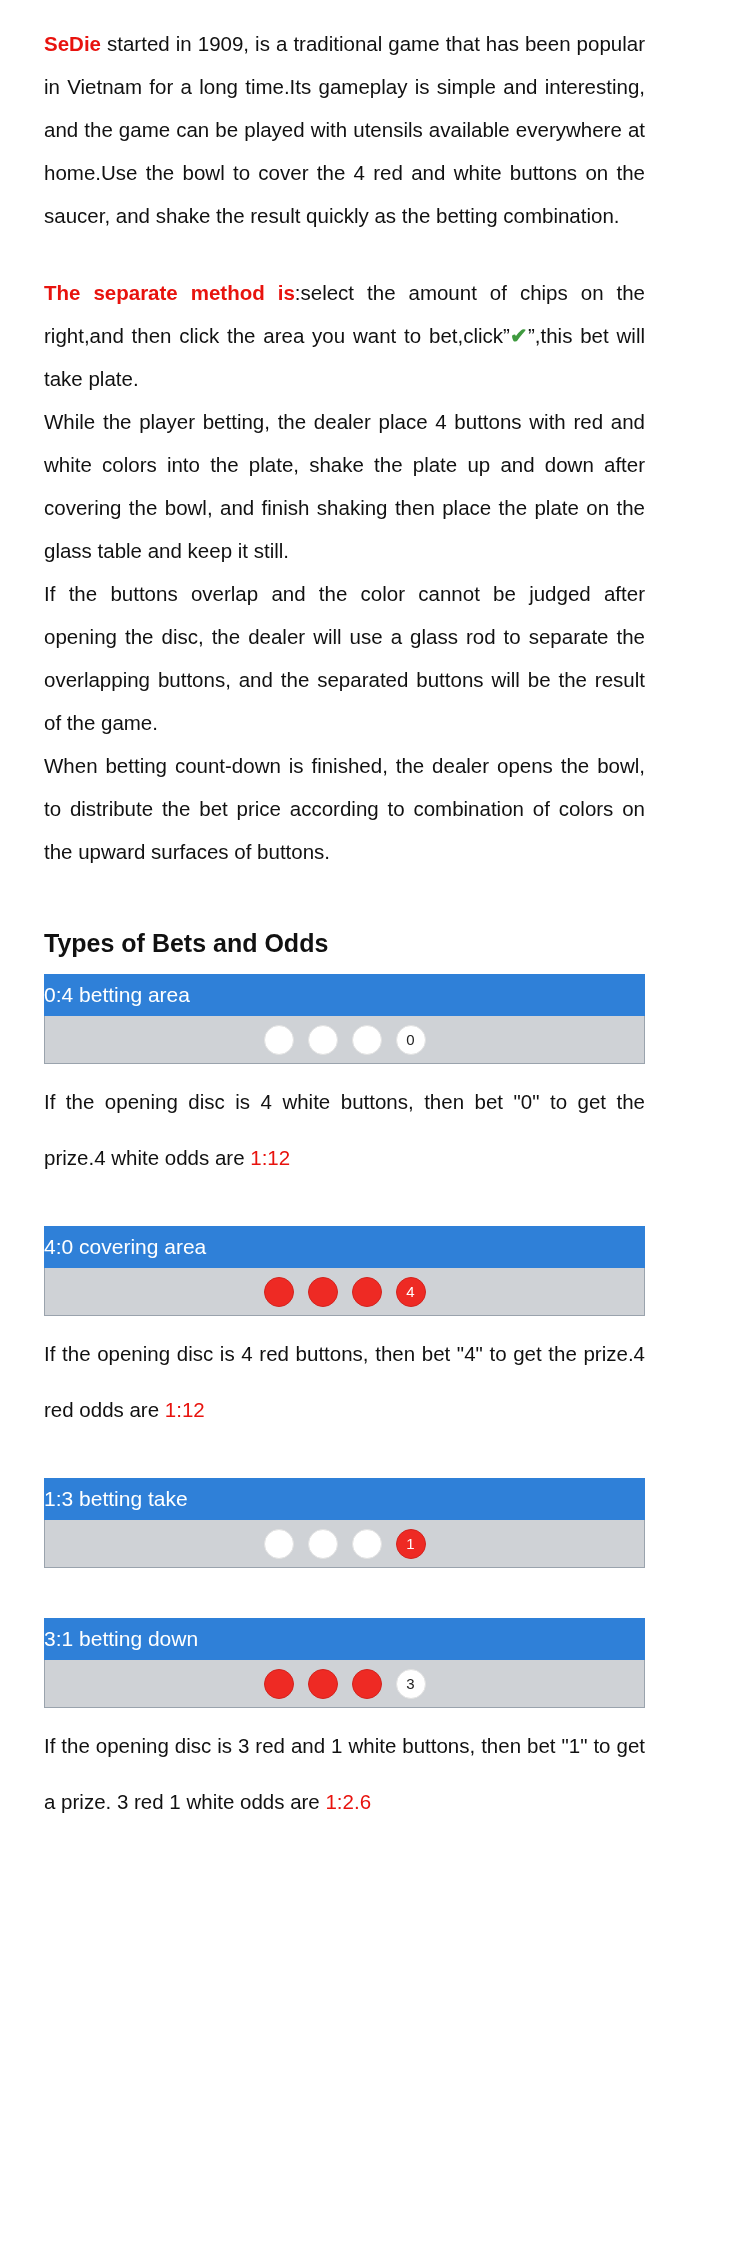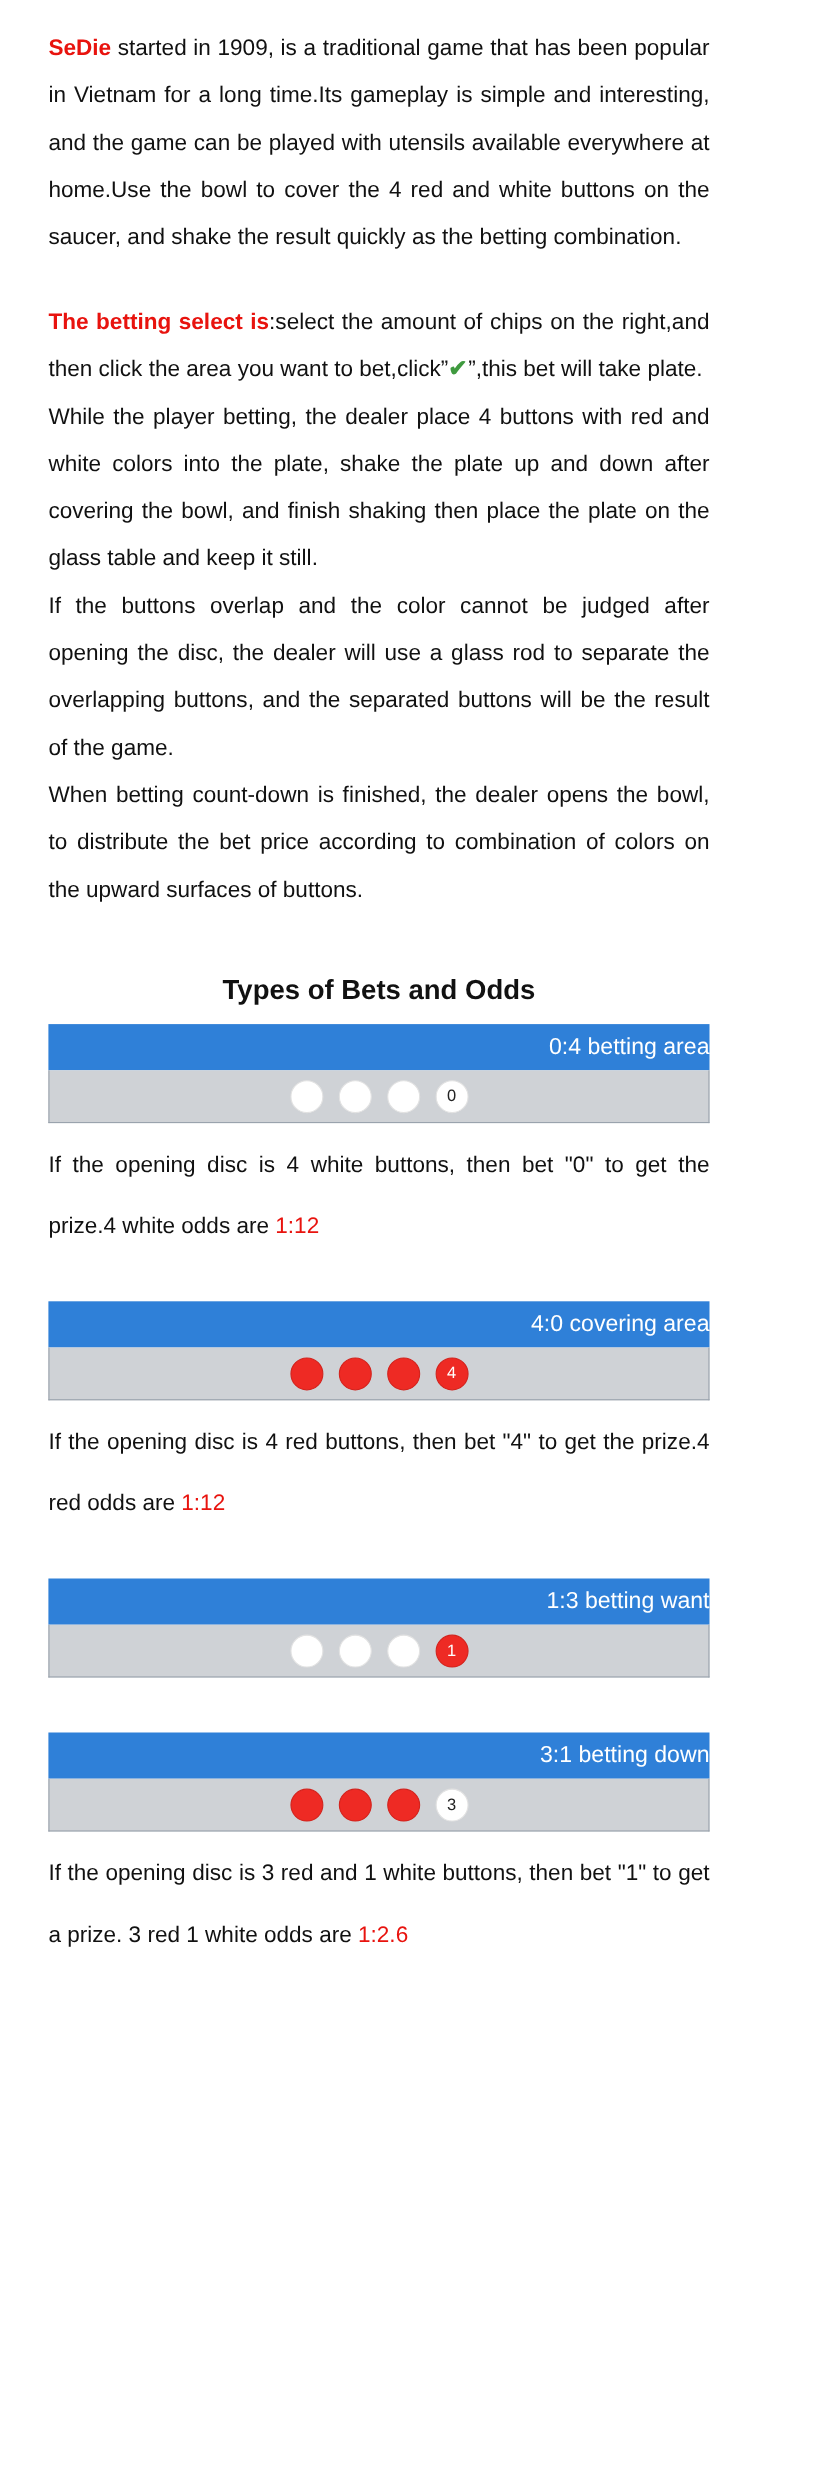--- a/index.html
+++ b/index.html
@@ -33,30 +33,30 @@
   }
   .check {
     color: #3f9a3f;
     font-weight: bold;
     font-size: 21px;
     letter-spacing: 0.5px;
   }
   h2.section-title {
     font-size: 25px;
     font-weight: bold;
-    text-align: center;
+    text-align: left;
     margin: 56px 0 16px 0;
     color: #111111;
   }
   .bet-block { margin-bottom: 10px; }
   .bet-header {
     background: #2f80d8;
     color: #ffffff;
     font-size: 21px;
-    text-align: right;
+    text-align: left;
     padding: 9px 0 10px 0;
     line-height: 1.1;
   }
   .bet-strip {
     background: #cfd2d6;
     border: 1px solid #9aa3ad;
     border-top: none;
     height: 48px;
     display: flex;
     align-items: center;
@@ -96,21 +96,21 @@
   .odds { color: #e8130e; }
   .block-gap { height: 40px; }
 </style>
 </head>
 <body>
 
 <div class="page">
 
   <p class="para gap-after"><span class="hl-red">SeDie</span><span> started in 1909, is a traditional game that has been popular in Vietnam for a long time.Its gameplay is simple and interesting, and the game can be played with utensils available everywhere at home.Use the bowl to cover the 4 red and white buttons on the saucer, and shake the result quickly as the betting combination.</span></p>
 
-  <p class="para"><span class="hl-red">The betting select is</span><span>:select the amount of   chips on the right,and then click the area you want to bet,click”</span><span class="check">✔</span><span>”,this bet will take plate.</span></p>
+  <p class="para"><span class="hl-red">The separate method is</span><span>:select the amount of   chips on the right,and then click the area you want to bet,click”</span><span class="check">✔</span><span>”,this bet will take plate.</span></p>
 
   <p class="para">While the player betting, the dealer place 4 buttons with red and white colors into the plate, shake the plate up and down after covering the bowl, and finish shaking then place the plate on the glass table and keep it still.</p>
 
   <p class="para">If the buttons overlap and the color cannot be judged after opening the disc, the dealer will use a glass rod to separate the overlapping buttons, and the separated buttons will be the result of the game.</p>
 
   <p class="para">When betting count-down is finished, the dealer opens the bowl, to distribute the bet price according to combination of colors on the upward surfaces of buttons.</p>
 
   <h2 class="section-title">Types of Bets and Odds</h2>
 
   <div class="bet-block">
@@ -133,21 +133,21 @@
       <span class="btn-dot red"></span>
       <span class="btn-dot red"></span>
       <span class="btn-dot red num">4</span>
     </div>
   </div>
   <p class="bet-desc"><span>If the opening disc is 4 red buttons, then bet "4" to get the prize.4 red odds are </span><span class="odds">1:12</span></p>
 
   <div class="block-gap"></div>
 
   <div class="bet-block">
-    <div class="bet-header">1:3 betting want</div>
+    <div class="bet-header">1:3 betting take</div>
     <div class="bet-strip">
       <span class="btn-dot white"></span>
       <span class="btn-dot white"></span>
       <span class="btn-dot white"></span>
       <span class="btn-dot red num">1</span>
     </div>
   </div>
 
   <div class="block-gap"></div>
 

